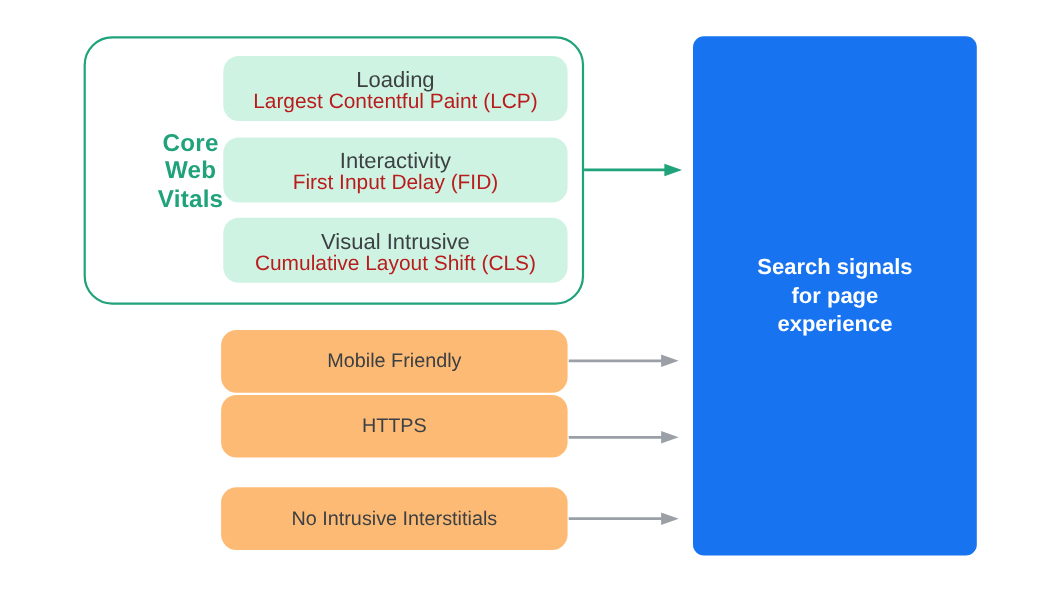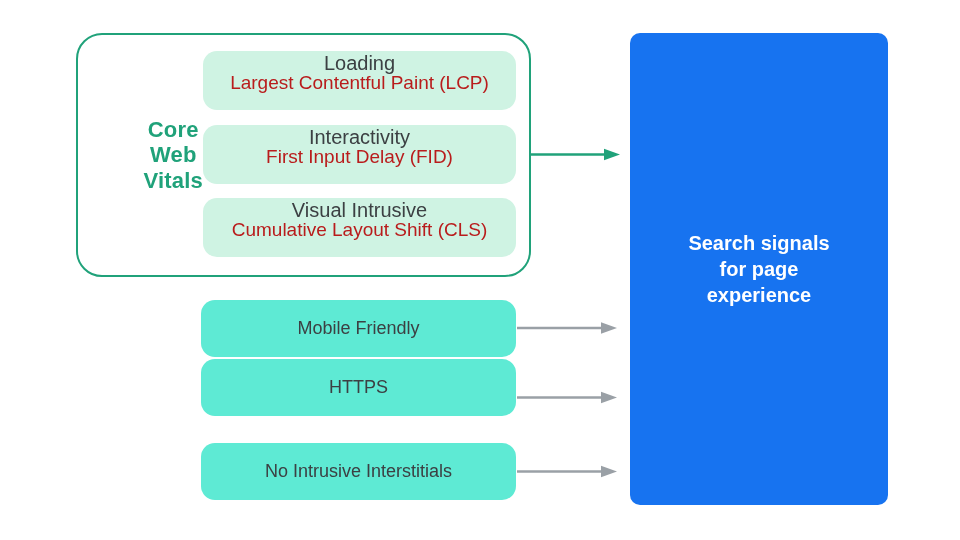--- a/index.html
+++ b/index.html
@@ -45,41 +45,41 @@
   .mint-box {
     position: absolute;
     left: 203px;
     width: 313px;
     height: 59px;
     background: #CFF3E3;
     border-radius: 14px;
     display: flex;
     flex-direction: column;
     align-items: center;
-    justify-content: flex-start;
+    justify-content: center;
     text-align: center;
   }
   .mint-title {
     color: #3C4043;
     font-size: 20px;
     font-weight: 500;
     line-height: 24px;
   }
   .mint-subtitle {
     color: #b91c1c;
     font-size: 19px;
     font-weight: 400;
     line-height: 16px;
   }
   .gray-box {
     position: absolute;
     left: 201px;
     width: 315px;
     height: 57px;
-    background: #5eead4;
+    background: #fdba74;
     border-radius: 14px;
     display: flex;
     align-items: center;
     justify-content: center;
     text-align: center;
     color: #3C4043;
     font-size: 18px;
     font-weight: 400;
   }
   .blue-box {

